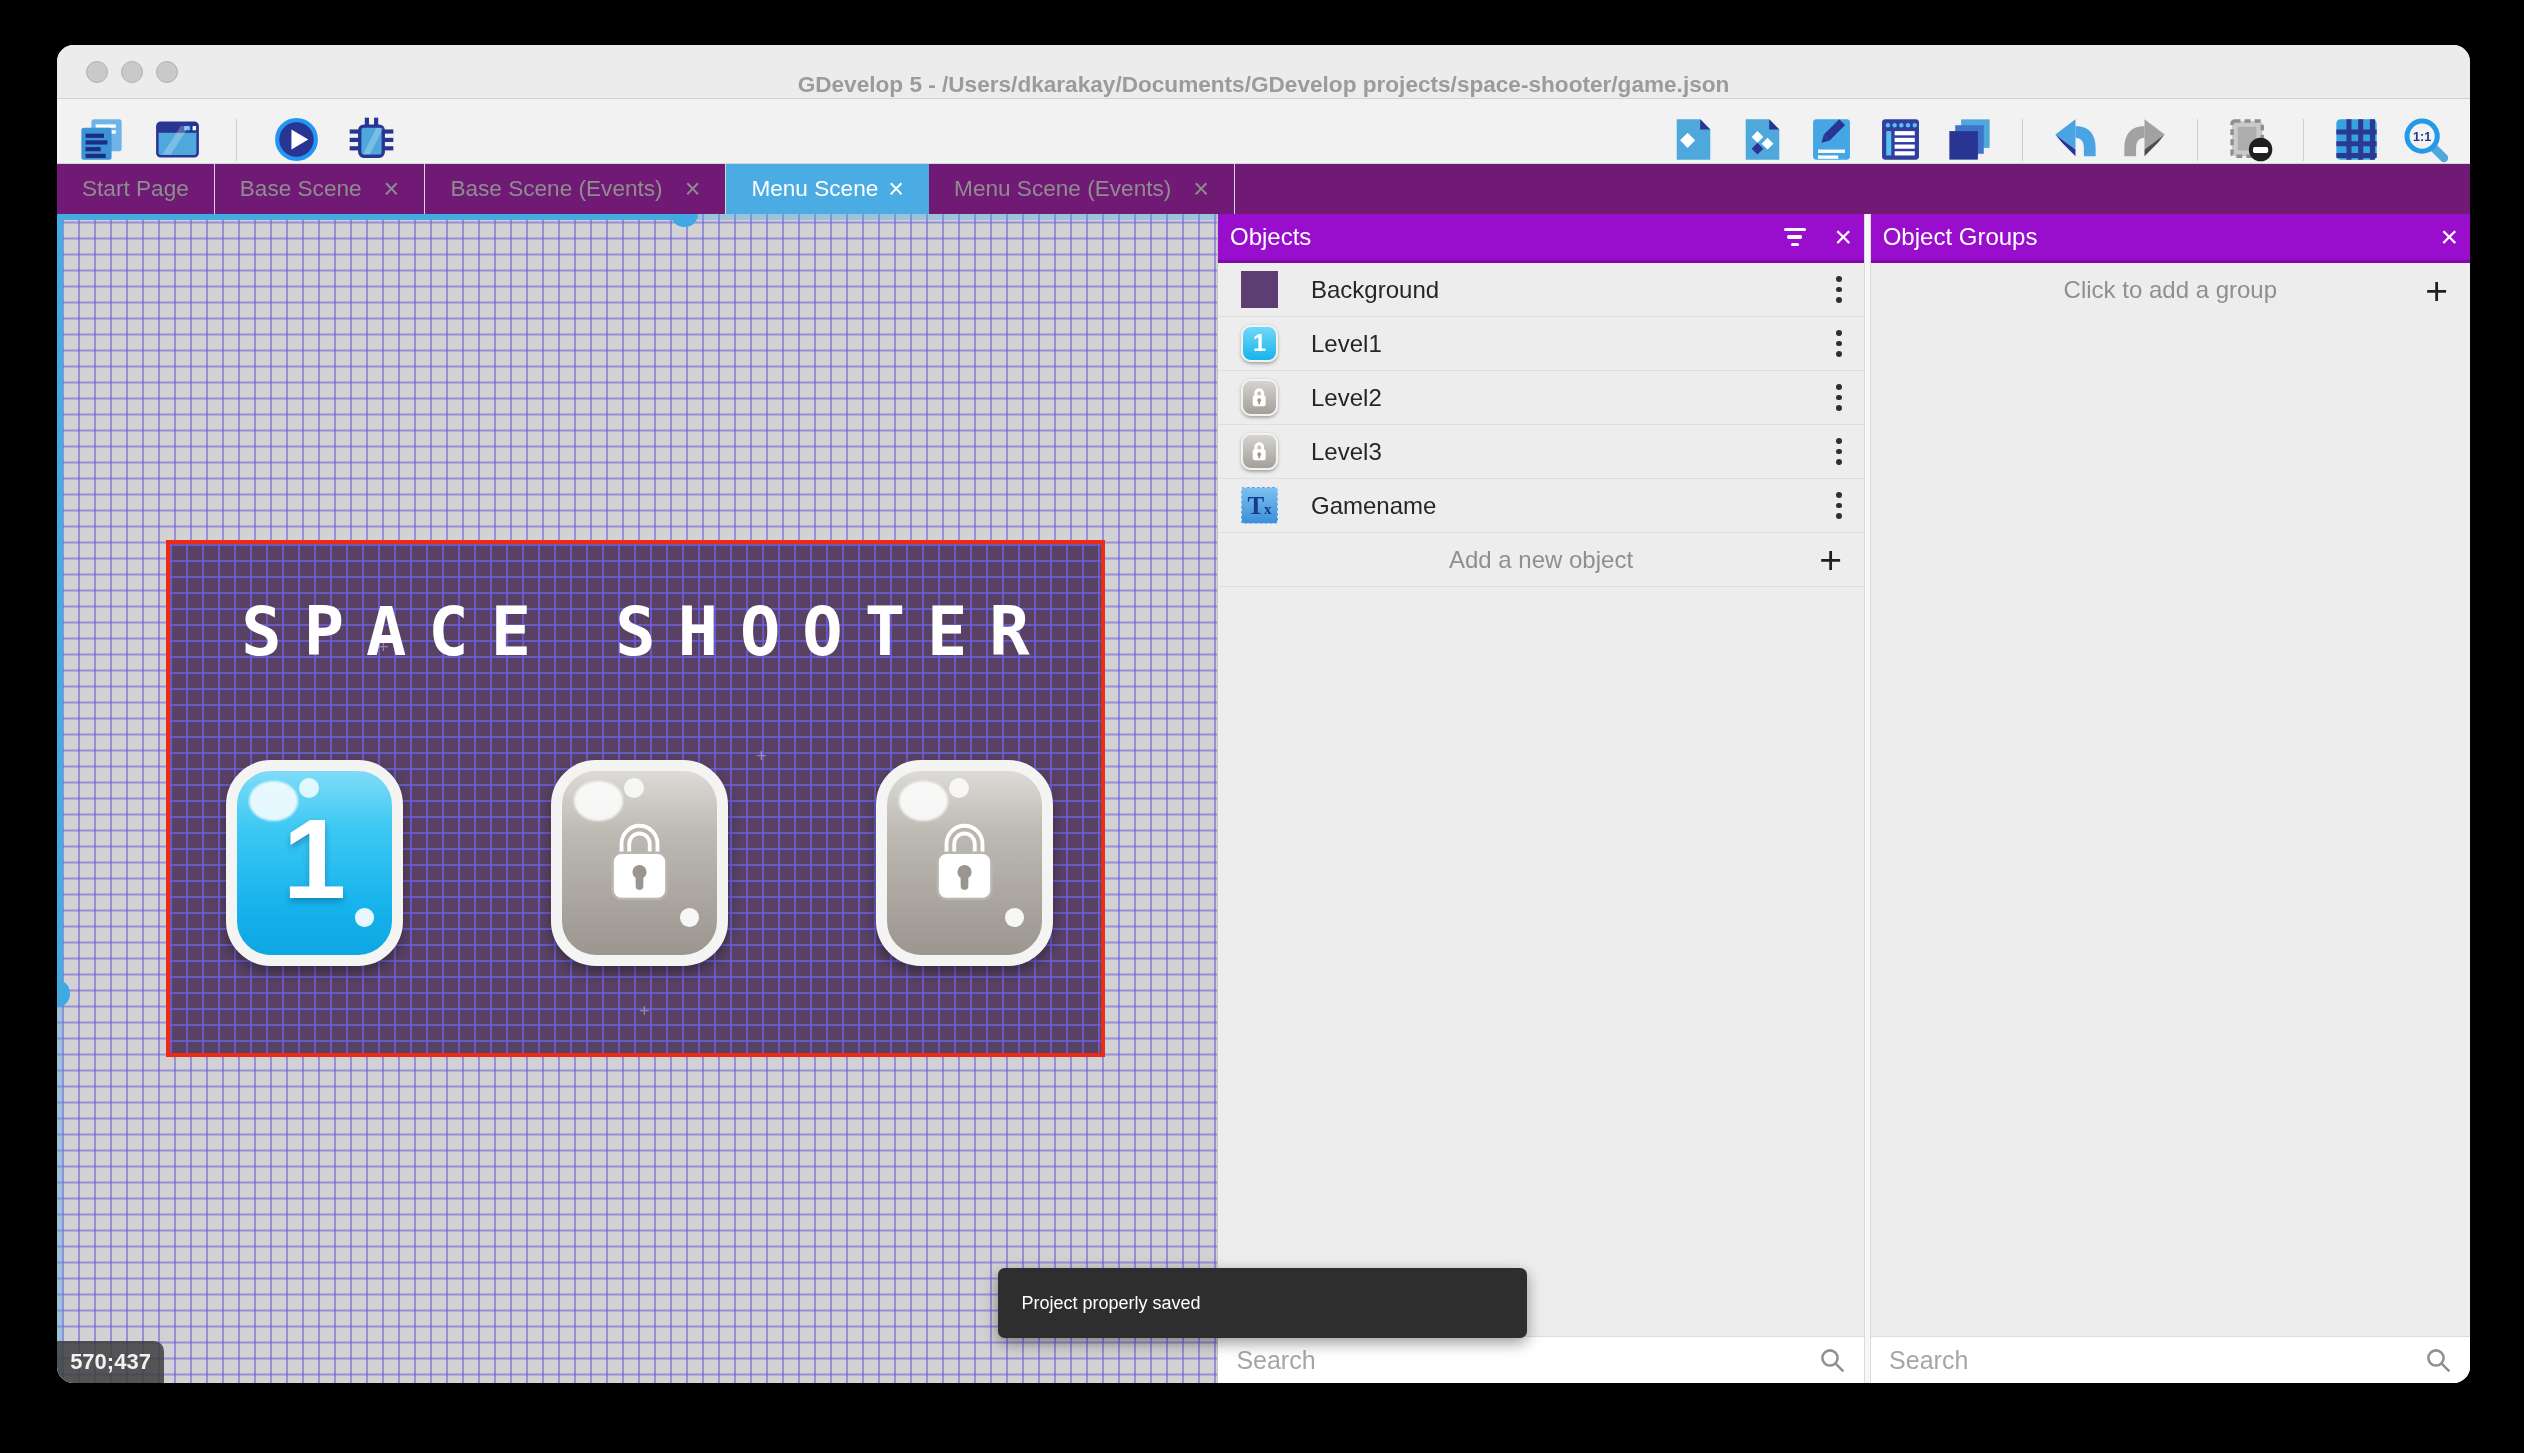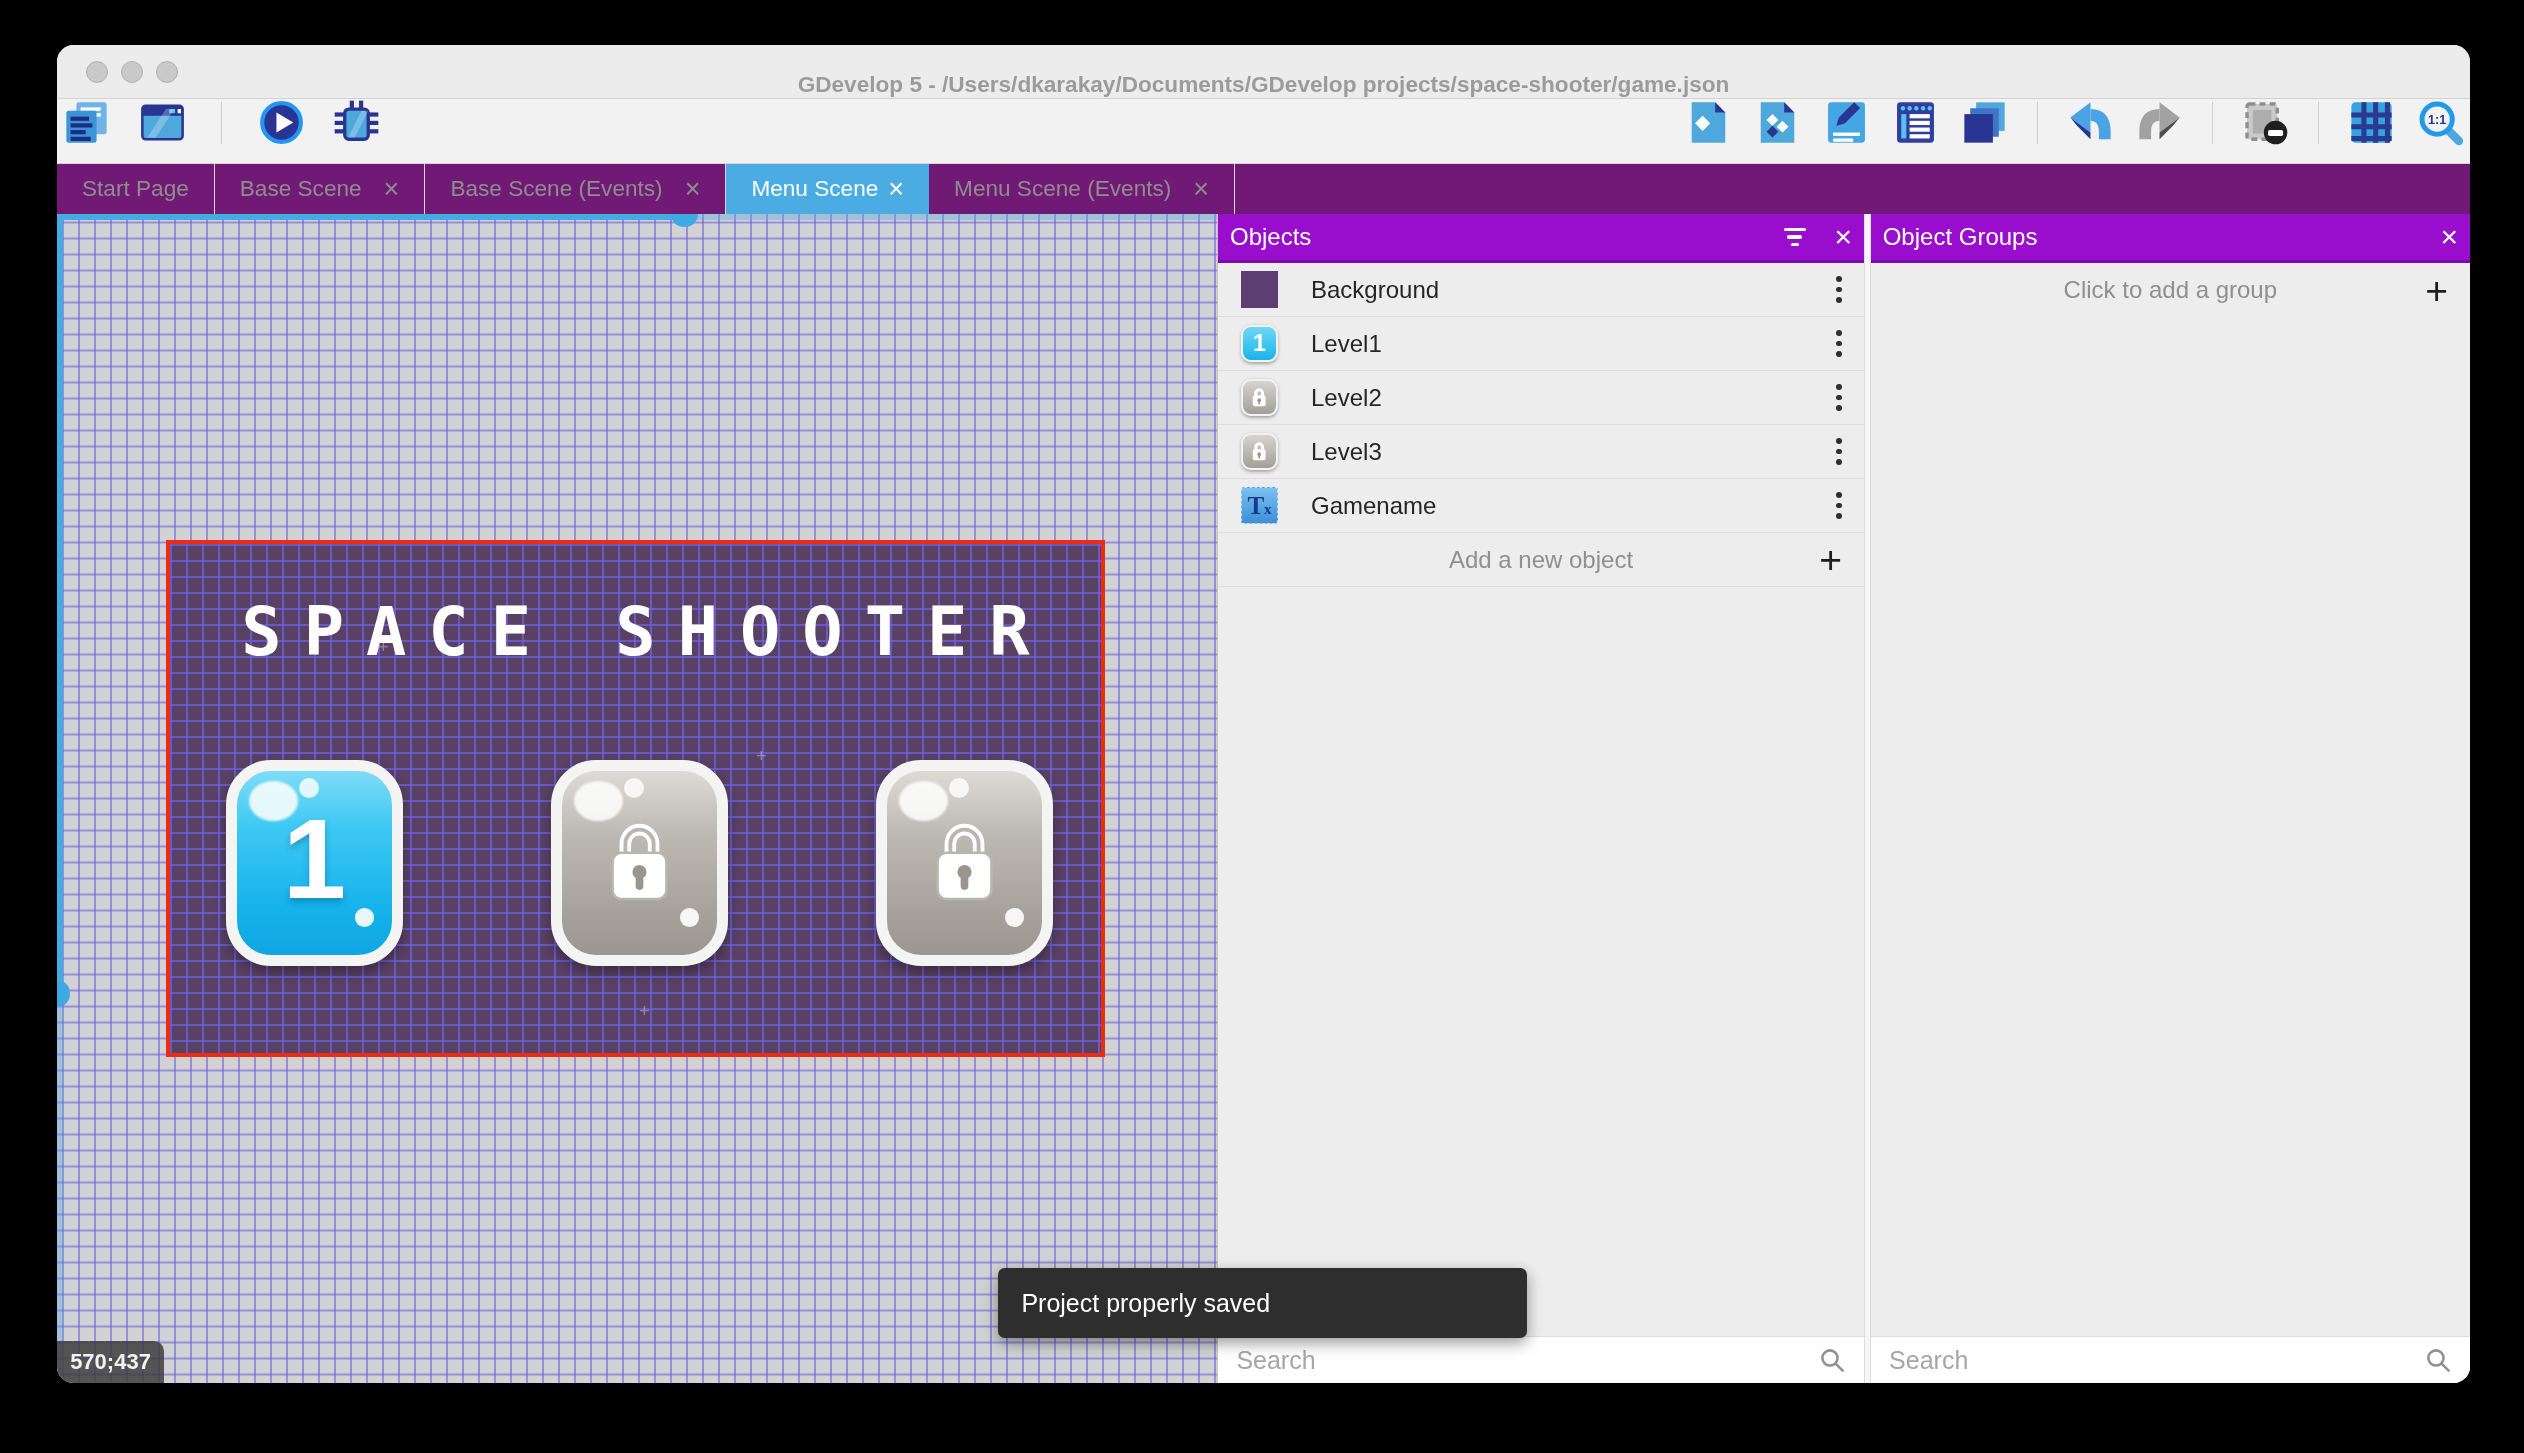--- a/index.html
+++ b/index.html
@@ -15,21 +15,21 @@
   
   .titlebar { height:54px; background:#ececec; border-bottom:0.8px solid #d2d2d2;
               display:flex; align-items:flex-end; position:relative; flex:0 0 auto; }
   .traffic { position:absolute; left:28.5px; top:0; height:100%; display:flex; align-items:center; gap:13.4px; }
   .traffic span { width:22px; height:22px; border-radius:50%; background:#c9c9c9; border:0.8px solid #b0b0b0; }
   .win-title { width:100%; text-align:center; font-size:22.6px; font-weight:700; color:#9b9b9b;
                white-space:nowrap; overflow:hidden; }
 
   
   .toolbar { height:65px; background:#f2f2f2; border-bottom:0.8px solid #d6d6d6;
-             display:flex; align-items:flex-start; padding:0 6px; flex:0 0 auto; }
+             display:flex; align-items:flex-end; padding:0 21px; flex:0 0 auto; }
   .tb-group { display:flex; align-items:center; gap:28.5px; }
   .tb-group.right { margin-left:auto; gap:22px; }
   .tb-icon { width:47px; height:47px; display:flex; align-items:center; justify-content:center; }
   .tb-icon svg { width:47px; height:47px; }
   .tb-sep { width:1.7px; height:42px; background:#cfcfcf; margin:0 6.7px; }
 
   
   .tabbar { height:50px; background:#701a75; display:flex; align-items:stretch; flex:0 0 auto; }
   .tab { display:flex; align-items:center; justify-content:center; gap:22px; padding:0 25px;
          font-size:22.6px; color:#8e8e8e; border-right:0.8px solid #d8d8d8; white-space:nowrap; }
@@ -139,21 +139,21 @@
                 display:flex; align-items:center; padding:0 18.4px; }
   .search-bar input { flex:1; border:none; outline:none; font-size:25px; color:#444;
                       font-family:"Liberation Sans", sans-serif; background:transparent; }
   .search-bar input::placeholder { color:#a6a6a6; }
   .search-bar svg { width:27px; height:27px; flex:0 0 auto; }
 
   
   .toast { position:absolute; left:941px; top:1223px; width:529px; height:70px;
            background:#2e2e2e; border-radius:6.7px; z-index:50;
            display:flex; align-items:center; padding:0 23.4px;
-           color:#fff; font-size:25px; box-shadow:0 5px 15px rgba(0,0,0,.4); }
+           color:#fff; font-size:18px; box-shadow:0 5px 15px rgba(0,0,0,.4); }
 </style>
 </head>
 <body>
 
 <div class="screen">
  <div class="window">
 
   <div class="titlebar">
     <div class="traffic">
       <span></span>

